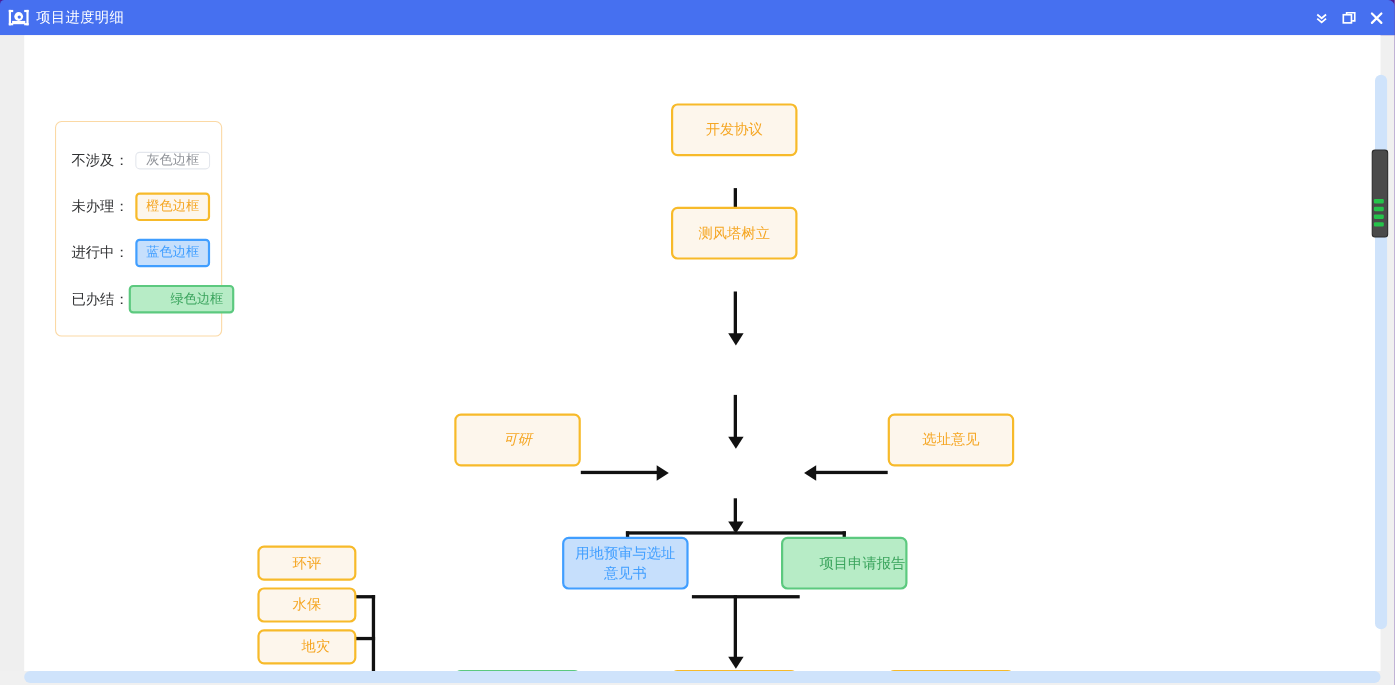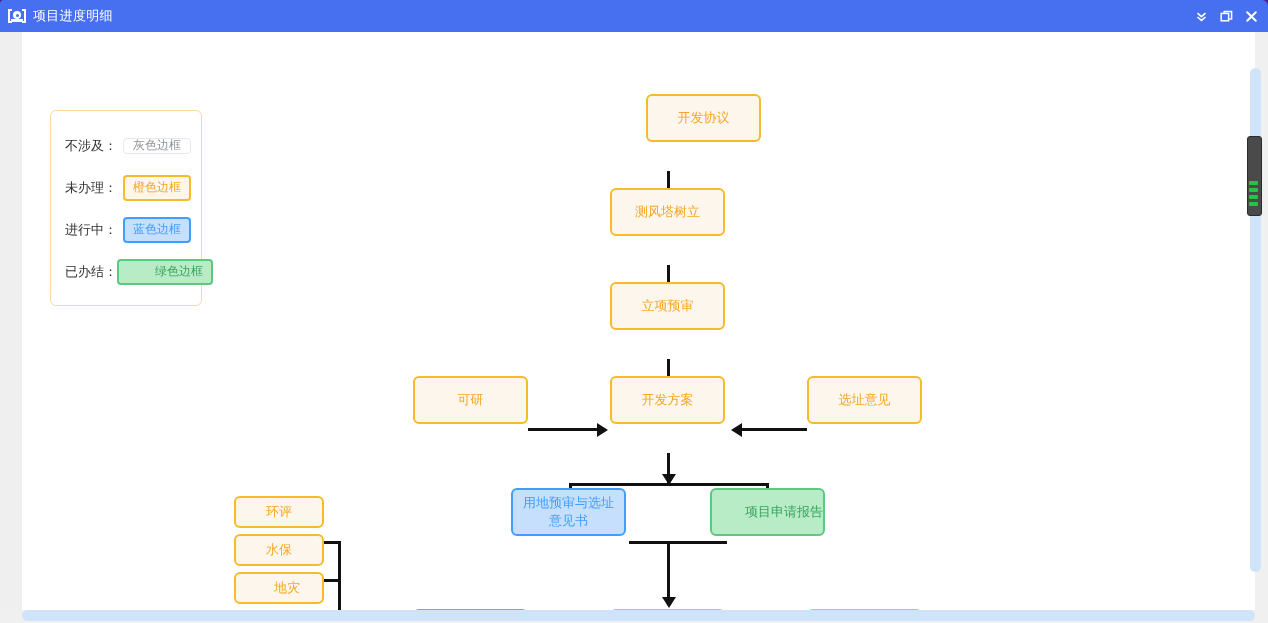--- a/index.html
+++ b/index.html
@@ -350,34 +350,28 @@
 
         <div class="conn h" style="left:607px; top:509px; width:98px;"></div>
         <div class="conn v" style="left:645px; top:509px; height:62px;"></div>
         <div class="arrow down" style="left:639.5px; top:565px;"></div>
 
         <div class="conn h" style="left:297px; top:509px; width:22px;"></div>
         <div class="conn h" style="left:297px; top:547px; width:22px;"></div>
 
         <div class="conn v" style="left:316px; top:509px; height:94px;"></div>
 
-        <div class="node orange" style="left:588px; top:62px; width:115px; height:48px;margin-left:36px;">
+        <div class="node orange" style="left:588px; top:62px; width:115px; height:48px;">
           <span>开发协议</span>
         </div>
         <div class="node orange" style="left:588px; top:156px; width:115px; height:48px;">
           <span>测风塔树立</span>
         </div>
-        <div class="node orange" style="left:588px; top:250px; width:115px; height:48px;">
-          <span>立项预审</span>
-        </div>
-        <div class="node orange" style="left:391px; top:344px; width:115px; height:48px;">
+        <div class="node orange" style="left:391px; top:344px; width:115px; height:48px;font-style:italic;">
           <span>可研</span>
-        </div>
-        <div class="node orange" style="left:588px; top:344px; width:115px; height:48px;">
-          <span>开发方案</span>
         </div>
         <div class="node orange" style="left:785px; top:344px; width:115px; height:48px;align-items:center;">
           <span>选址意见</span>
         </div>
         <div class="node blue" style="left:489px; top:456px; width:115px; height:48px; padding:0 6px;">
           <span>用地预审与选址意见书</span>
         </div>
         <div class="node green" style="left:688px; top:456px; width:115px; height:48px;justify-content:flex-end;">
           <span>项目申请报告</span>
         </div>

